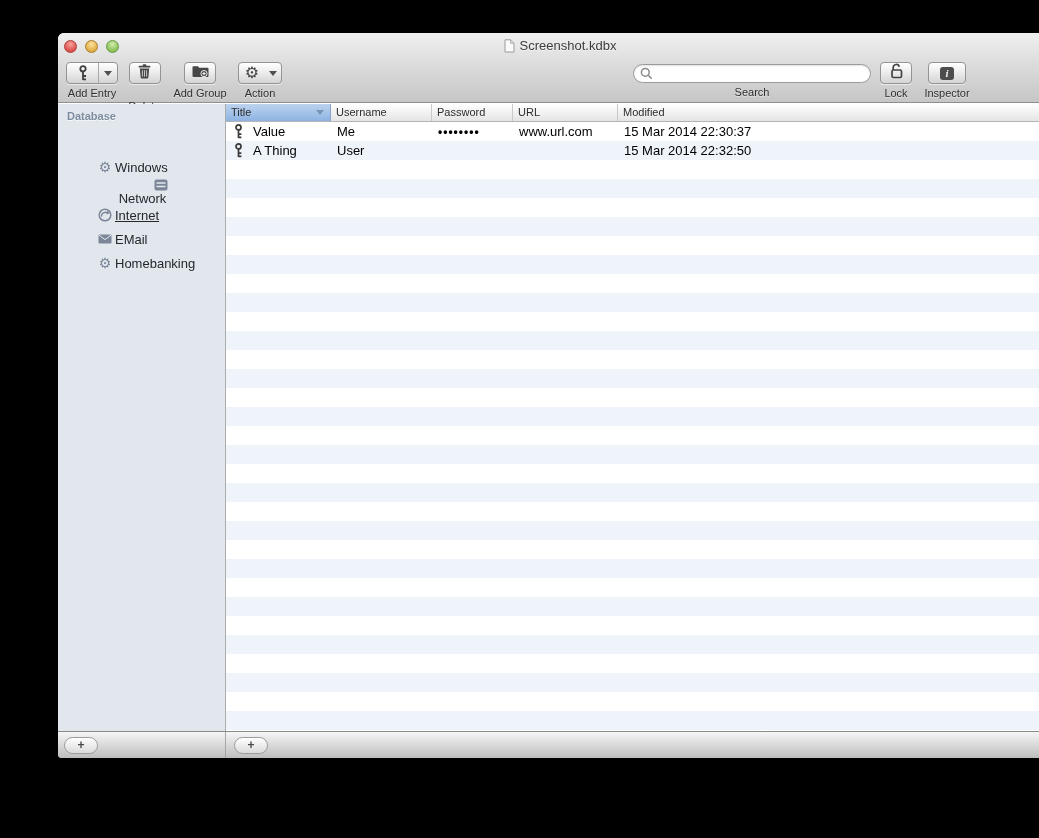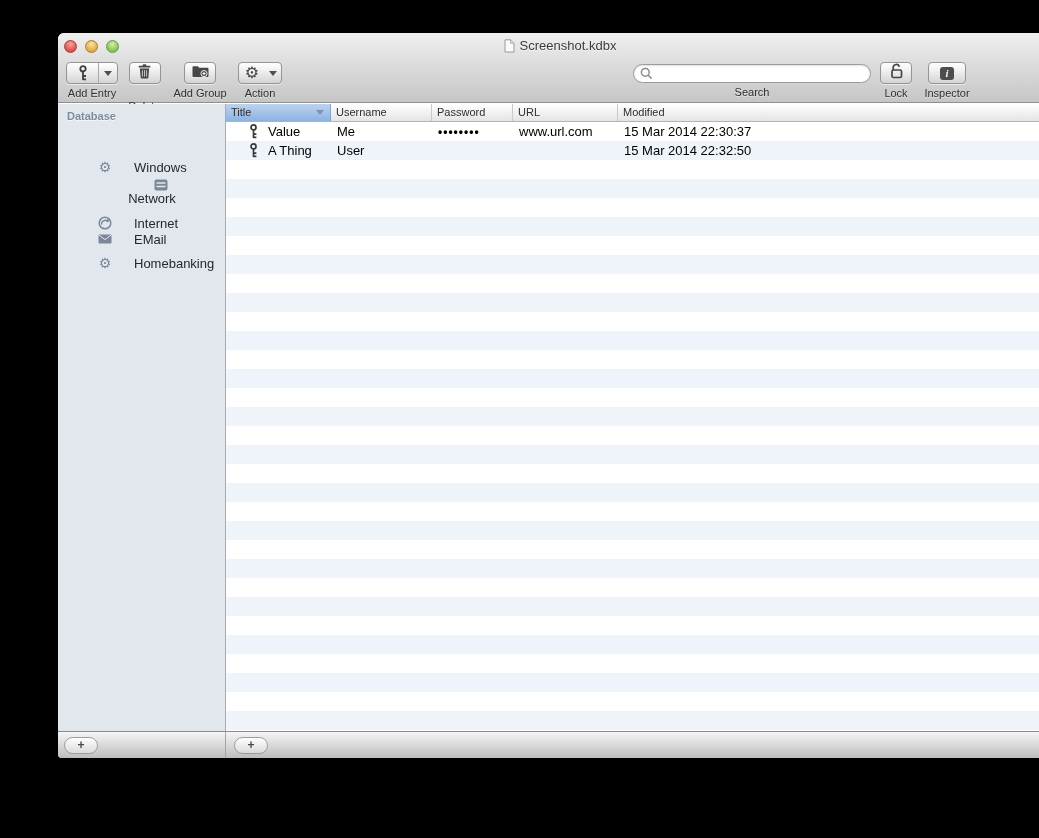--- a/index.html
+++ b/index.html
@@ -41,36 +41,36 @@
     text-shadow:0 1px 0 rgba(255,255,255,.7);}
   .sb-group{position:absolute;top:26px;left:0;right:0;height:21px;display:flex;align-items:center;
     background:linear-gradient(#72a6df,#4a84cc 50%,#3a76c1);color:#fff;font-weight:bold;font-size:13px;}
   .disclosure{width:0;height:0;border-left:5px solid transparent;border-right:5px solid transparent;
     border-top:6px solid #fff;margin:0 5px 0 6px;}
   .sb-group-label{margin-left:6px;text-shadow:0 -1px 0 rgba(0,0,0,.25);}
   .badge{position:absolute;right:11px;top:3px;min-width:20px;height:14px;background:#fff;border-radius:8px;
     color:#4173ae;font-size:10.5px;font-weight:bold;line-height:14px;text-align:center;padding:0 4px;box-sizing:border-box;}
   .sb-item{position:absolute;left:0;right:0;height:24px;display:flex;align-items:center;font-size:13px;color:#24282d;}
   .sb-icon{width:16px;display:flex;justify-content:center;margin-left:39px;}
-  .sb-item-label{margin-left:21px;}
+  .sb-item-label{margin-left:2px;}
   .sb-gear{font-size:14px;color:#7b8798;line-height:1;}
 
   
   .table{position:absolute;left:168px;top:71px;right:0;bottom:27px;}
   .thead{display:flex;height:18px;background:linear-gradient(#ffffff,#e4e4e4);border-bottom:1px solid #b4b4b4;box-sizing:border-box;}
   .th{font-size:11px;color:#2d2d2d;padding:2px 0 0 5px;border-right:1px solid #c9c9c9;box-sizing:border-box;position:relative;}
   .th.sorted{background:linear-gradient(#bdd3ee,#8db3e2);border-right:1px solid #88a4ca;}
   .sort-arrow{position:absolute;right:6px;top:6px;width:0;height:0;border-left:4px solid transparent;
     border-right:4px solid transparent;border-top:5px solid #7d93b4;}
   .c0{width:105px;} .c1{width:101px;} .c2{width:81px;} .c3{width:105px;} .c4{flex:1;border-right:none;}
   .tbody{position:absolute;left:0;right:0;top:18px;bottom:0;
     background:repeating-linear-gradient(to bottom,#ffffff 0 19px,#eff3fa 19px 38px);}
   .tr{height:19px;display:flex;align-items:center;font-size:13px;color:#000;}
   .td{padding-left:6px;box-sizing:border-box;white-space:nowrap;overflow:hidden;}
-  .td.title-cell{display:flex;align-items:center;padding-left:22px;gap:9px;}
+  .td.title-cell{display:flex;align-items:center;padding-left:7px;gap:9px;}
   .dots{font-size:12px;letter-spacing:1px;font-weight:bold;}
 
   
   .bottombar{position:absolute;left:0;right:0;bottom:0;height:27px;
     background:linear-gradient(#f6f6f6,#bdbdbd);border-top:1px solid #8a8a8a;box-sizing:border-box;}
   .bottombar .vsep{position:absolute;left:167px;top:0;bottom:0;width:1px;background:#a5a5a5;}
   .add-pill{position:absolute;top:5px;width:32px;height:15px;border:1px solid #9b9b9b;border-radius:9px;
     background:linear-gradient(#ffffff,#dadada);color:#4a4a4a;font-size:12px;font-weight:bold;
     line-height:14px;text-align:center;box-sizing:content-box;}
 </style>
@@ -195,21 +195,21 @@
     </div>
     <div class="sb-item" style="top:75px;flex-direction:column;">
       <span class="sb-icon">
         <svg width="14" height="12" viewBox="0 0 14 12">
           <rect x="0.5" y="0.5" width="13" height="11" rx="2" fill="#7b8798"></rect>
           <path d="M2.5 4h9M2.5 7.5h9" stroke="#e2e7ee" stroke-width="1.3"></path>
         </svg>
       </span>
       <span class="sb-item-label">Network</span>
     </div>
-    <div class="sb-item" style="top:107px;">
+    <div class="sb-item" style="top:99px;text-decoration:underline;">
       <span class="sb-icon">
         <svg width="14" height="14" viewBox="0 0 14 14">
           <circle cx="7" cy="7" r="5.8" fill="none" stroke="#7b8798" stroke-width="1.5"></circle>
           <path d="M3.6 8.6a4.2 3.6 0 0 1 6.6-3.6" fill="none" stroke="#7b8798" stroke-width="1.3"></path>
           <path d="M9.4 3.2l1.2 1.9-2.1.5" fill="none" stroke="#7b8798" stroke-width="1.1"></path>
         </svg>
       </span>
       <span class="sb-item-label">Internet</span>
     </div>
     <div class="sb-item" style="top:123px;">

